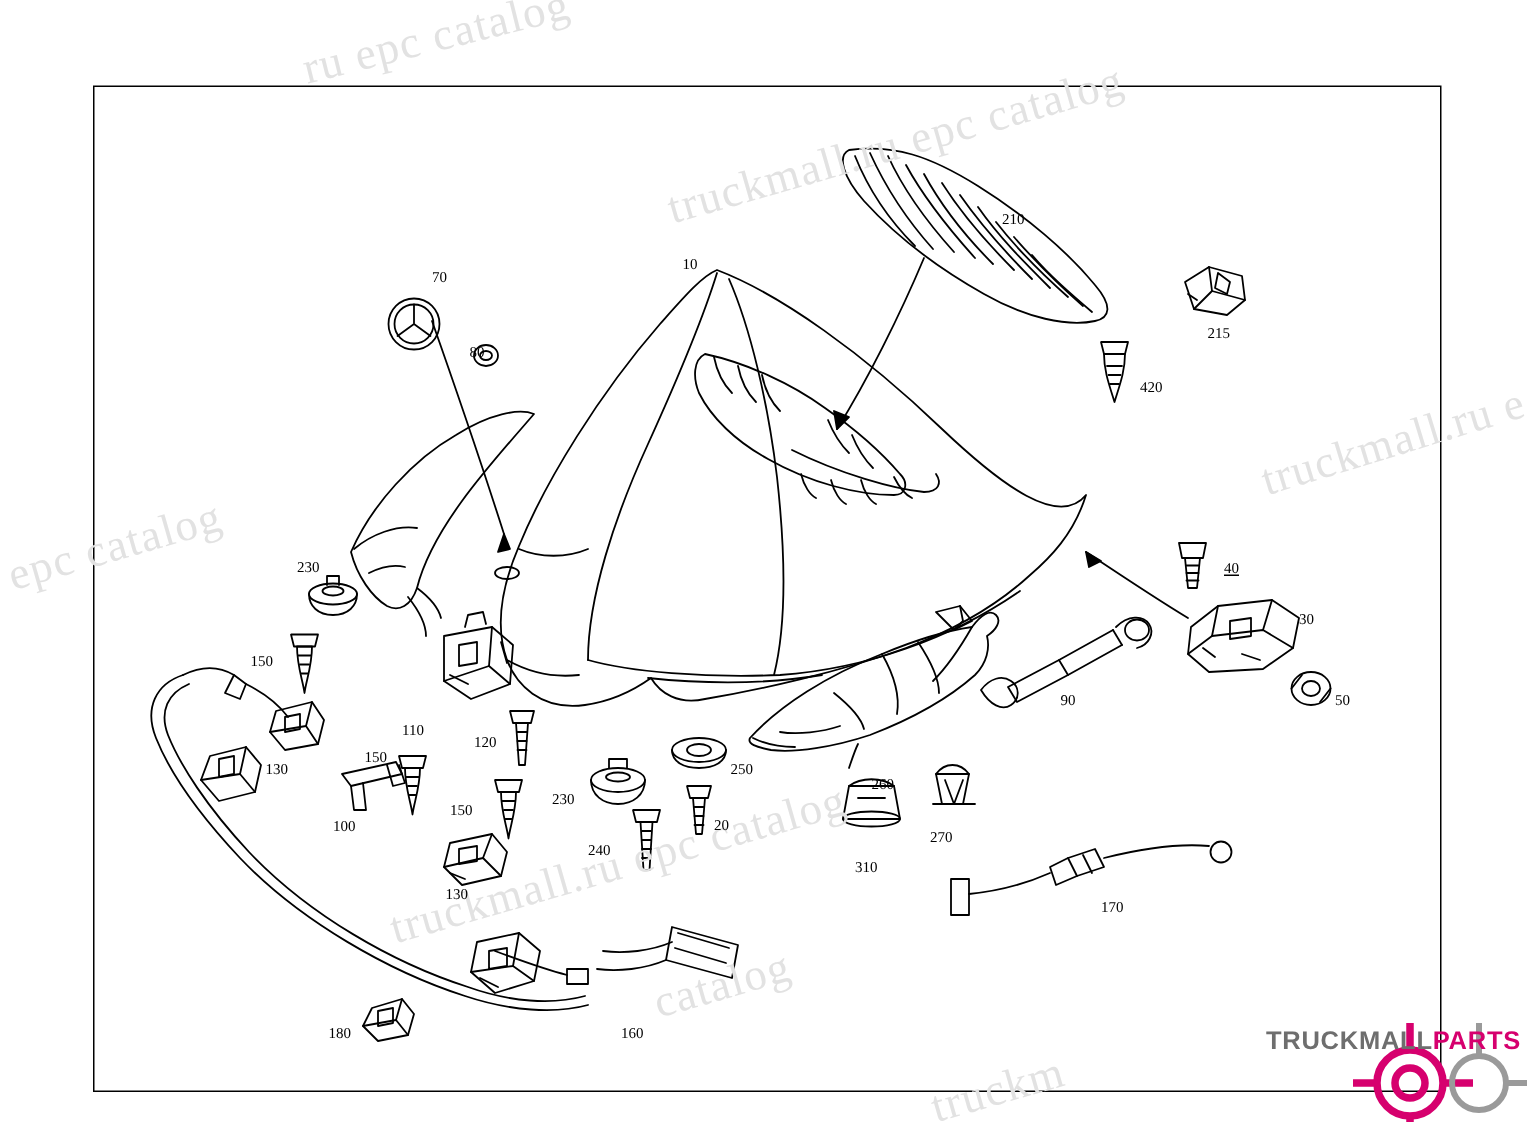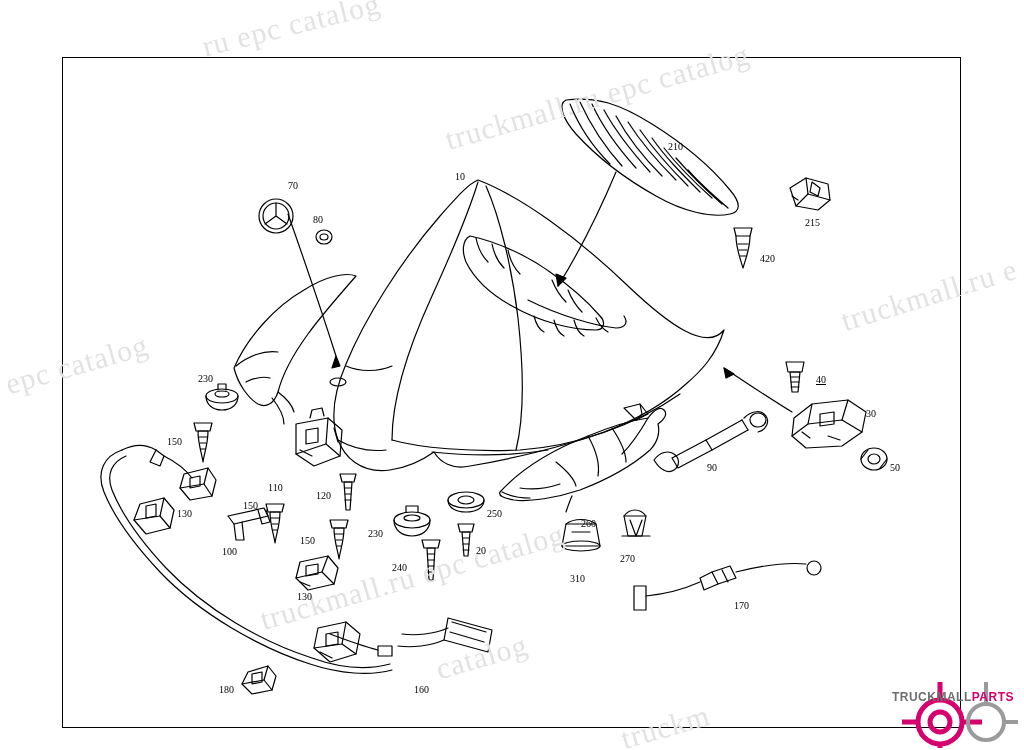--- a/index.html
+++ b/index.html
@@ -62,21 +62,21 @@
     bottom: 2px;
     z-index: 7;
     width: 190px;
     height: 78px;
   }
   #logo-text {
     position: absolute;
     right: 10px;
     bottom: 46px;
     font-family: "Liberation Sans", sans-serif;
-    font-size: 12px;
+    font-size: 17px;
     font-weight: bold;
     letter-spacing: 0.5px;
     color: #6e6e6e;
     z-index: 8;
     white-space: nowrap;
   }
   #logo-text .accent { color: #d6006e; }
 </style>
 </head>
 <body>
@@ -325,21 +325,21 @@
     <path d="M268,666 L264,680 L242,684"></path>
     <path d="M264,680 L272,690"></path>
     <path d="M252,674 L262,672 L262,682 L252,684 Z"></path>
 
     <path d="M566,512 C568,506 570,500 572,496"></path>
 
   </svg>
 
   <div class="callout" style="left:455px;top:171px;">10</div>
   <div class="callout" style="left:288px;top:180px;">70</div>
-  <div class="callout" style="left:313px;top:214px;">80</div>
+  <div class="callout" style="left:313px;top:230px;">80</div>
   <div class="callout" style="left:668px;top:141px;">210</div>
   <div class="callout" style="left:805px;top:217px;">215</div>
   <div class="callout" style="left:760px;top:253px;">420</div>
   <div class="callout" style="left:816px;top:374px;text-decoration:underline;">40</div>
   <div class="callout" style="left:866px;top:408px;">30</div>
   <div class="callout" style="left:890px;top:462px;">50</div>
   <div class="callout" style="left:707px;top:462px;">90</div>
   <div class="callout" style="left:198px;top:373px;">230</div>
   <div class="callout" style="left:167px;top:436px;">150</div>
   <div class="callout" style="left:177px;top:508px;">130</div>

